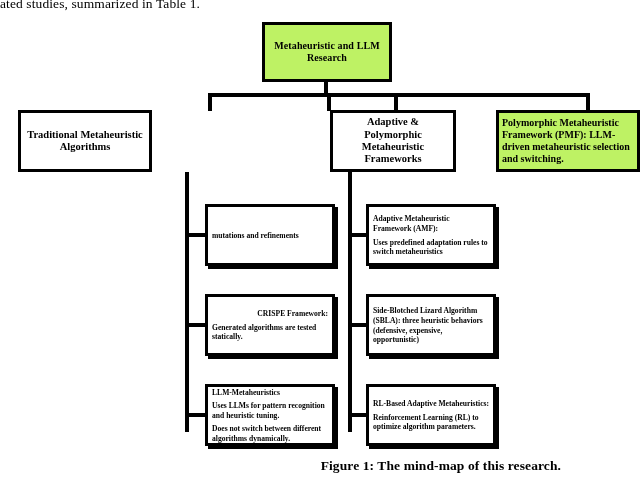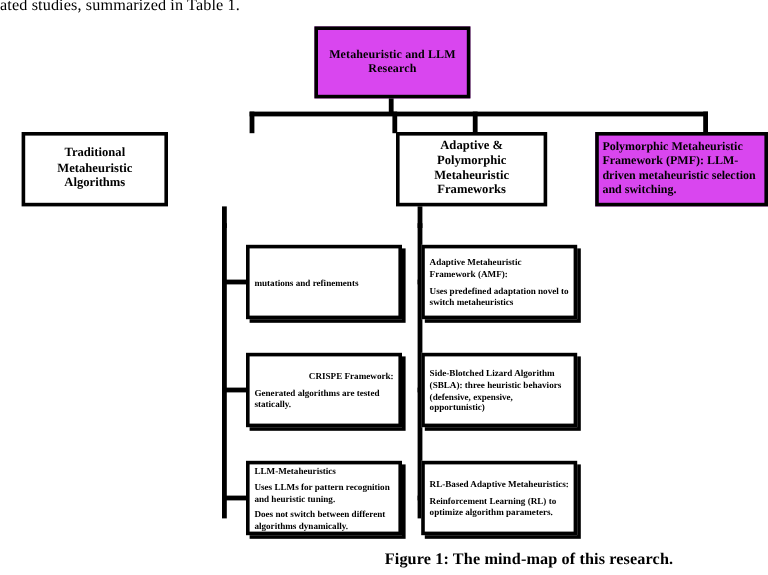--- a/index.html
+++ b/index.html
@@ -25,31 +25,31 @@
     box-sizing:border-box;
     background:#ffffff;
     border:3px solid #000000;
     display:flex;
     align-items:center;
     justify-content:center;
     text-align:center;
     font-weight:bold;
     line-height:1.18;
   }
-  .box.yellow{background:#d946ef;}
+  .box.yellow{background:#bef264;}
 
   .root{
     left:262px;top:22px;width:130px;height:60px;
     font-size:10px;letter-spacing:0.1px;padding:0 6px;
   }
 
   .lvl2{
     top:110px;height:62px;font-size:10.5px;padding:0 5px;
   }
-  .lvl2.b1{left:18px;width:122px;}
+  .lvl2.b1{left:18px;width:134px;}
   .lvl2.b2{left:165px;width:143px;}
   .lvl2.b3{left:330px;width:126px;text-align:center;}
   .lvl2.b4{
     left:496px;width:144px;
     font-size:10px;text-align:left;justify-content:flex-start;
     align-items:center;padding:0 3px;line-height:1.22;
   }
   .lvl2.b4 .inner{display:block;width:100%;}
 
   
@@ -60,21 +60,21 @@
     padding:4px 4px 3px 4px;
     box-shadow:3px 3px 0 0 #000000;
     display:flex;flex-direction:column;justify-content:center;
   }
   .detail p{margin:0 0 4px 0;}
   .detail p:last-child{margin-bottom:0;}
   .detail .ctr{text-align:right;}
   .detail .lft{text-align:left;}
 
   .dL{left:205px;width:130px;}
-  .dR{left:351px;width:130px;}
+  .dR{left:366px;width:130px;}
   .r1{top:204px;height:62px;}
   .r2{top:294px;height:62px;}
   .r3{top:384px;height:62px;}
 
   
   .ln{position:absolute;background:#000000;}
 
   .caption{
     position:absolute;left:0;top:458px;width:561px;
     text-align:right;font-size:13.5px;font-weight:bold;
@@ -136,21 +136,21 @@
   </div>
 
   <div class="detail dL r3">
     <p class="lft">LLM-Metaheuristics</p>
     <p class="lft">Uses LLMs for pattern recognition and heuristic tuning.</p>
     <p class="lft">Does not switch between different algorithms dynamically.</p>
   </div>
 
   <div class="detail dR r1">
     <p class="lft">Adaptive Metaheuristic Framework (AMF):</p>
-    <p class="lft">Uses predefined adaptation novel to switch metaheuristics</p>
+    <p class="lft">Uses predefined adaptation rules to switch metaheuristics</p>
   </div>
 
   <div class="detail dR r2">
     <p class="lft">Side-Blotched Lizard Algorithm (SBLA): three heuristic behaviors (defensive, expensive, opportunistic)</p>
   </div>
 
   <div class="detail dR r3">
     <p class="lft">RL-Based Adaptive Metaheuristics:</p>
     <p class="lft">Reinforcement Learning (RL) to optimize algorithm parameters.</p>
   </div>

